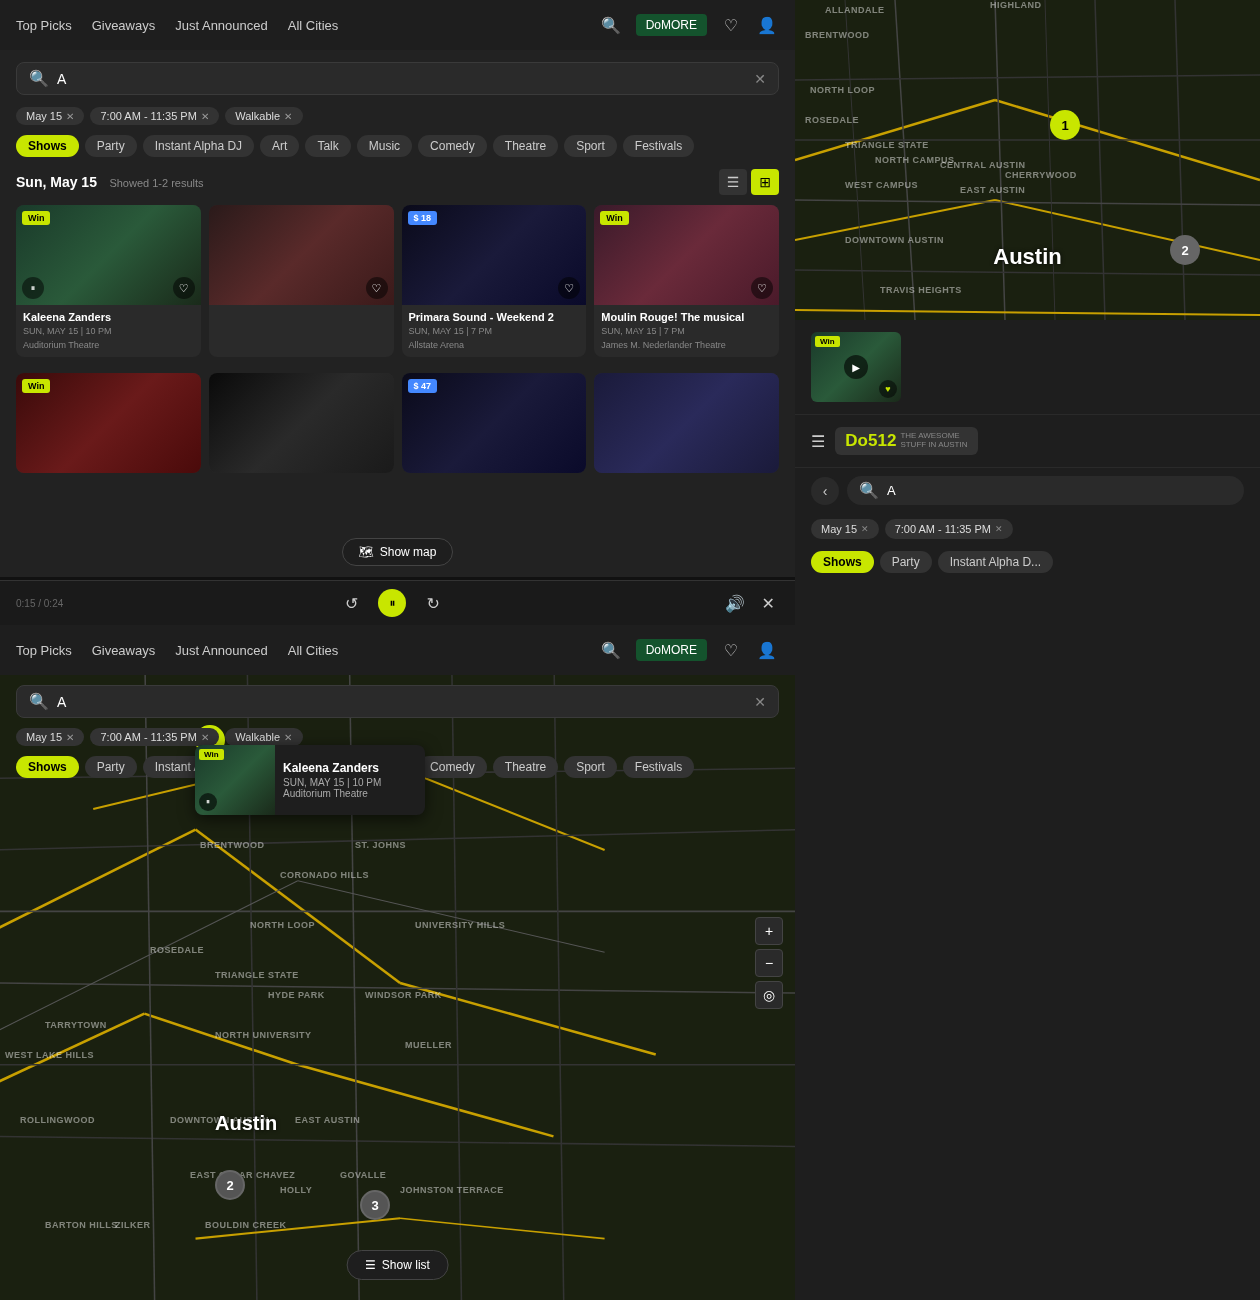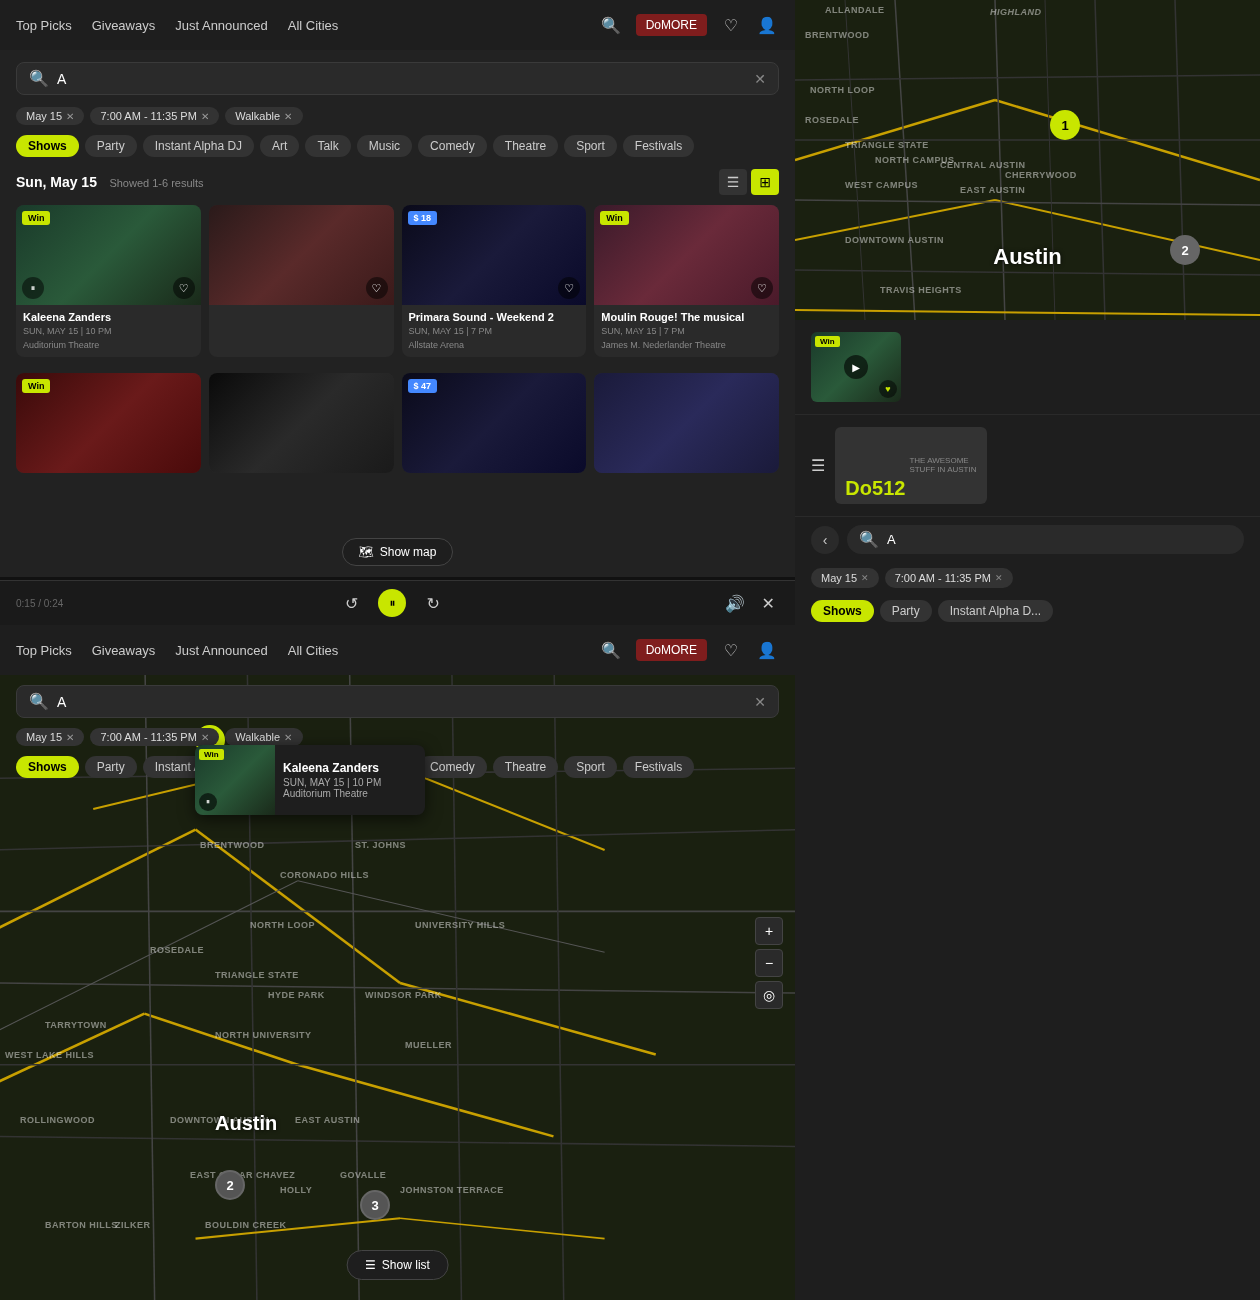--- a/index.html
+++ b/index.html
@@ -46,21 +46,21 @@
       cursor: pointer;
       white-space: nowrap;
     }
     .nav-right {
       margin-left: auto;
       display: flex;
       align-items: center;
       gap: 12px;
     }
     .nav-btn {
-      background: #7f1d1d;
+      background: #14532d;
       color: #fff;
       border: none;
       border-radius: 4px;
       padding: 4px 10px;
       font-size: 12px;
       cursor: pointer;
     }
     .nav-icon {
       width: 24px;
       height: 24px;
@@ -703,24 +703,23 @@
     }
     .do512-logo {
       background: #333;
       border-radius: 6px;
       padding: 4px 10px;
       display: flex;
       align-items: center;
       gap: 4px;
     }
     .do512-logo-text {
-      font-size: 20px;
+      font-size: 17px;
       font-weight: 700;
       color: #c8e600;
-      margin-top: 46px;
     }
     .do512-logo-sub {
       font-size: 8px;
       color: #888;
       line-height: 1.1;
     }
 
     
     .do512-search {
       display: flex;
@@ -877,21 +876,21 @@
       <button class="pill pill-inactive">Music</button>
       <button class="pill pill-inactive">Comedy</button>
       <button class="pill pill-inactive">Theatre</button>
       <button class="pill pill-inactive">Sport</button>
       <button class="pill pill-inactive">Festivals</button>
     </div>
 
     <div class="date-row">
       <div>
         <span class="date-title">Sun, May 15</span>
-        <span class="results-count" style="margin-left:8px;">Showed 1-6 results</span>
+        <span class="results-count" style="margin-left:8px;">Showed 1-2 results</span>
       </div>
       <div class="view-toggle">
         <button class="view-btn">☰</button>
         <button class="view-btn active">⊞</button>
       </div>
     </div>
 
     <div class="event-grid">
 
       <div class="event-card">
@@ -1141,21 +1140,21 @@
       <line x1="0" y1="140" x2="465" y2="140" stroke="#333" stroke-width="1.5"></line>
       <line x1="0" y1="200" x2="465" y2="205" stroke="#444" stroke-width="1.5"></line>
       <line x1="0" y1="270" x2="465" y2="275" stroke="#333" stroke-width="1.5"></line>
 
       <line x1="50" y1="0" x2="70" y2="320" stroke="#333" stroke-width="1"></line>
       <line x1="250" y1="0" x2="260" y2="320" stroke="#333" stroke-width="1"></line>
       <line x1="0" y1="310" x2="465" y2="315" stroke="#c8a000" stroke-width="2"></line>
     </svg>
 
     <div class="right-neigh-label" style="left:30px;top:5px;">ALLANDALE</div>
-    <div class="right-neigh-label" style="left:195px;top:7px;font-style:italic;">HIGHLAND</div>
+    <div class="right-neigh-label" style="left:195px;top:0;">HIGHLAND</div>
     <div class="right-neigh-label" style="left:10px;top:30px;">BRENTWOOD</div>
     <div class="right-neigh-label" style="left:15px;top:85px;">NORTH LOOP</div>
     <div class="right-neigh-label" style="left:10px;top:115px;">ROSEDALE</div>
     <div class="right-neigh-label" style="left:50px;top:140px;">TRIANGLE STATE</div>
     <div class="right-neigh-label" style="left:80px;top:155px;">NORTH CAMPUS</div>
     <div class="right-neigh-label" style="left:50px;top:180px;">WEST CAMPUS</div>
     <div class="right-neigh-label" style="left:145px;top:160px;">CENTRAL AUSTIN</div>
     <div class="right-neigh-label" style="left:210px;top:170px;">CHERRYWOOD</div>
     <div class="right-neigh-label" style="left:165px;top:185px;">EAST AUSTIN</div>
     <div class="right-neigh-label" style="left:50px;top:235px;">DOWNTOWN AUSTIN</div>

